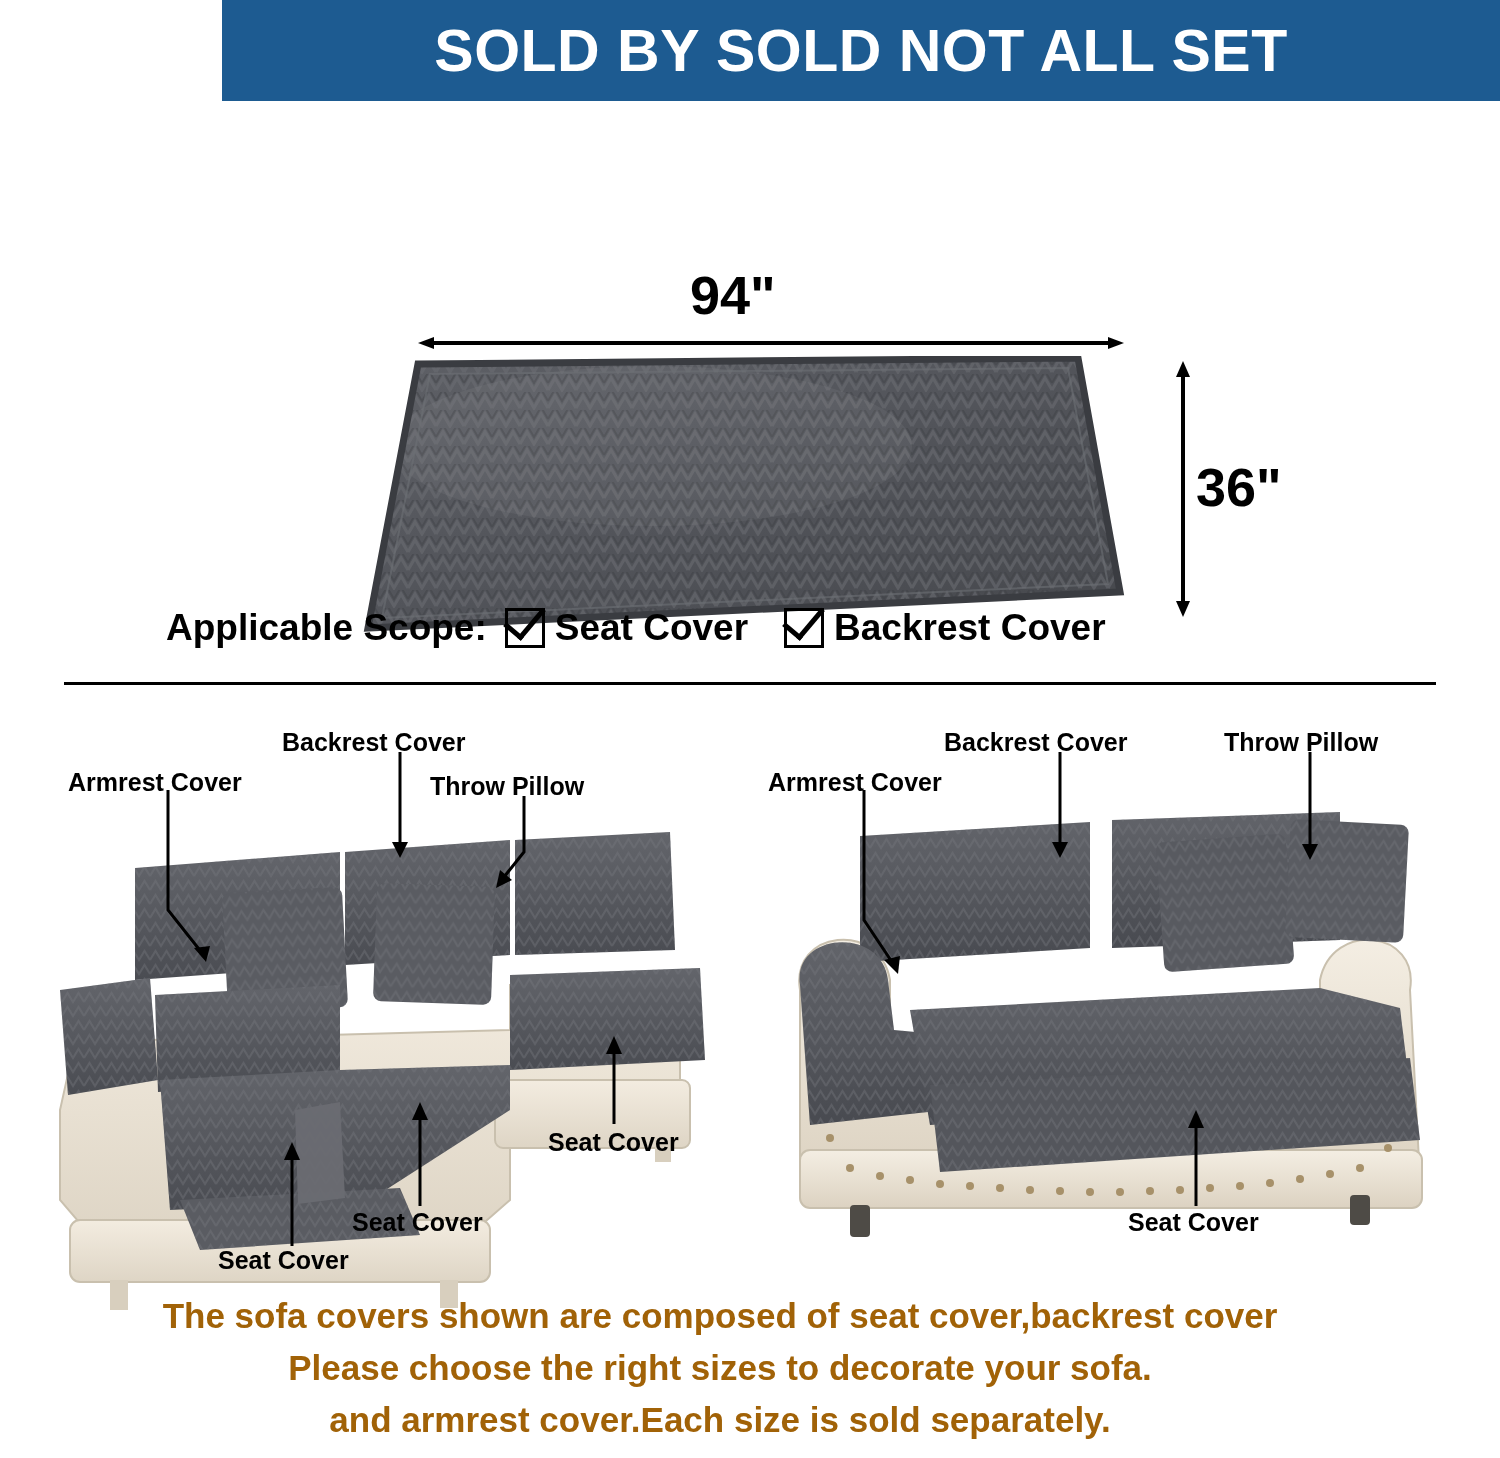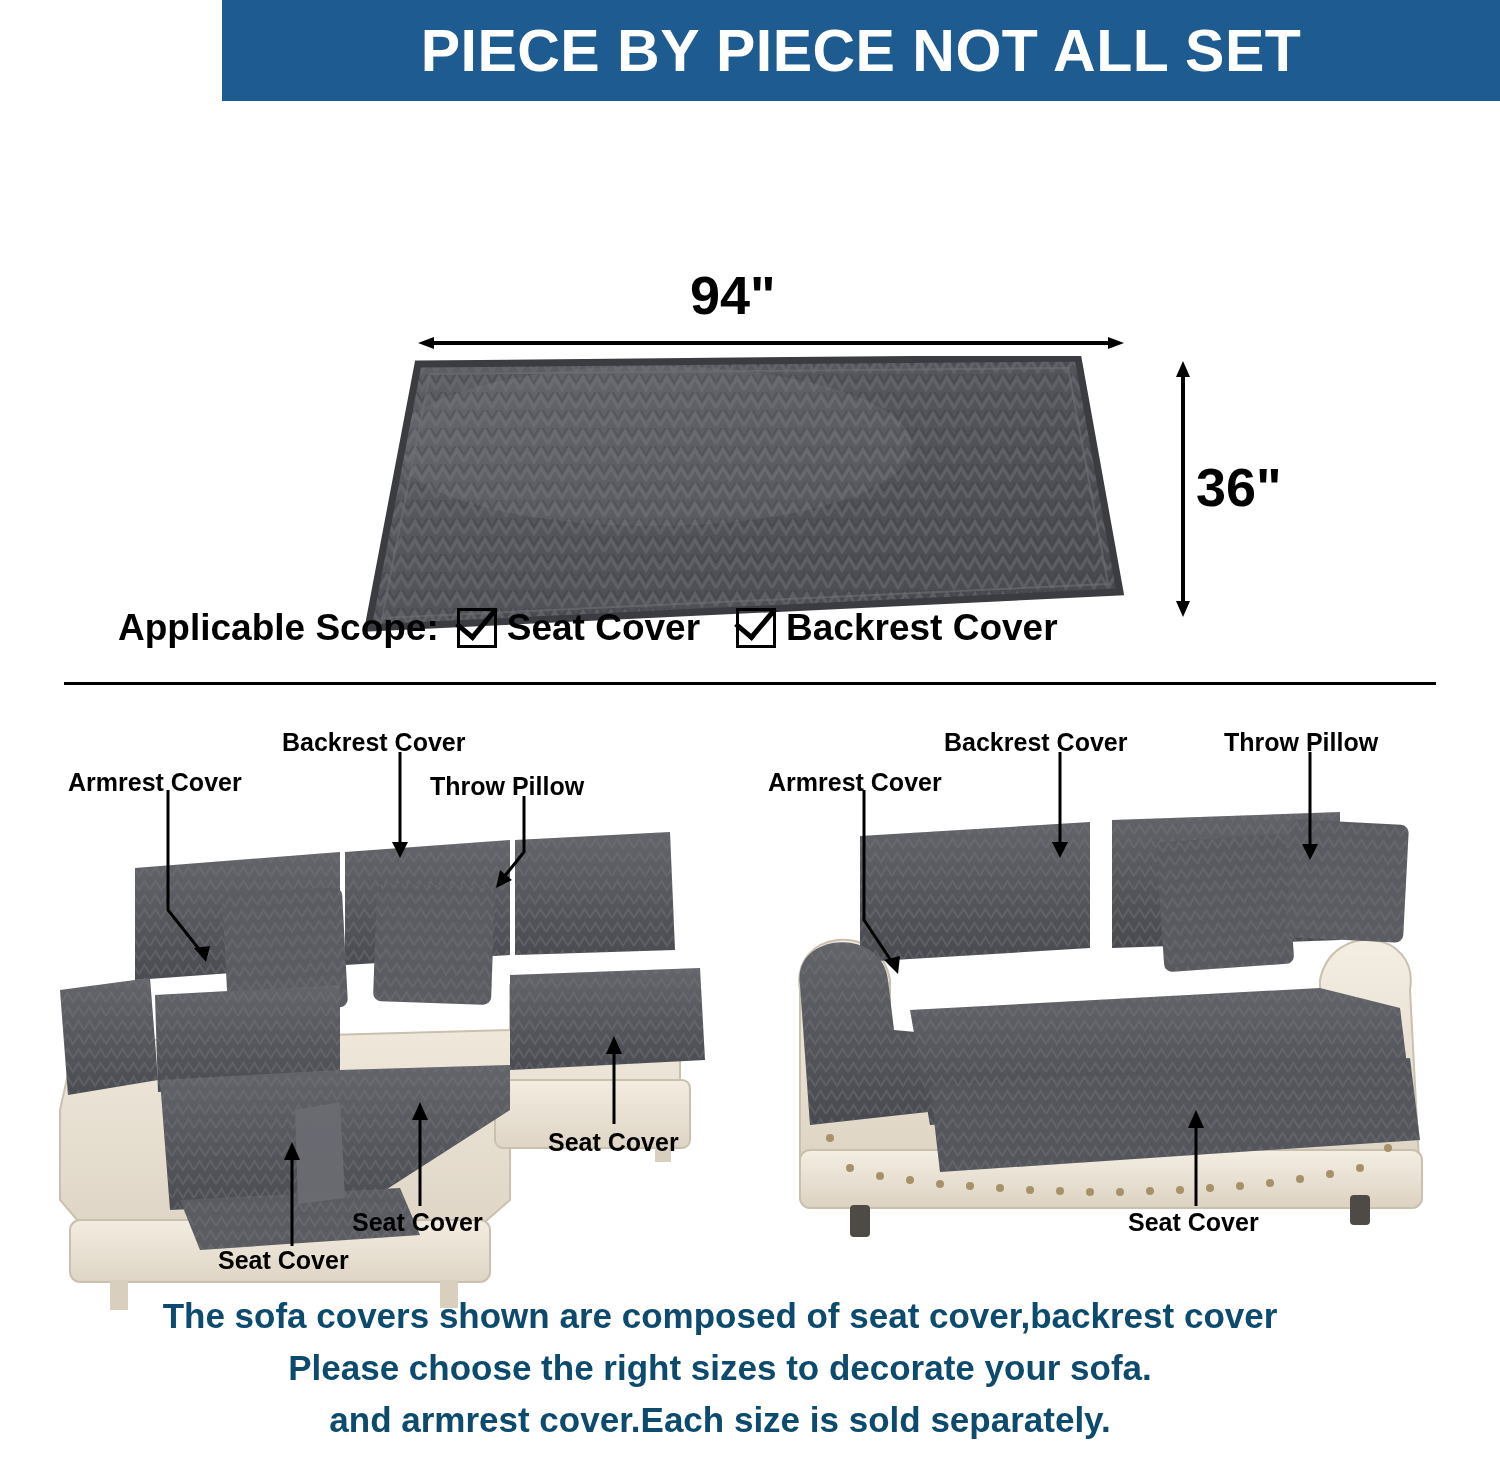--- a/index.html
+++ b/index.html
@@ -93,21 +93,21 @@
     top: 600px;
     width: 1270px;
     height: 56px;
     display: flex;
     align-items: center;
     font-size: 37px;
     font-weight: bold;
     color: #000;
     white-space: nowrap;
   }
-  .scope-label { margin-right: 18px; }
+  .scope-label { margin-right: 18px; margin-left: 48px; }
   .check-box {
     display: inline-block;
     width: 34px;
     height: 34px;
     border: 3px solid #000;
     position: relative;
     margin-right: 10px;
     flex: 0 0 auto;
   }
   .check-box::after {
@@ -152,32 +152,32 @@
     background: #000;
   }
 
   
   .footer {
     position: absolute;
     left: 0;
     top: 1290px;
     width: 1440px;
     text-align: center;
-    color: #0c4a6e;
+    color: #a16207;
     font-size: 35px;
     font-weight: bold;
     line-height: 52px;
   }
   .footer div { white-space: nowrap; }
 </style>
 </head>
 <body>
 
 <div class="banner">
-  <span class="banner-text">PIECE BY PIECE NOT ALL SET</span>
+  <span class="banner-text">SOLD BY SOLD NOT ALL SET</span>
 </div>
 
 <div class="product-area">
 
   <span class="dim-width-label">94"</span>
 
   <svg class="dim-width-arrow" viewBox="0 0 706 12">
     <line x1="6" y1="6" x2="700" y2="6" stroke="#000" stroke-width="4"></line>
     <polygon points="0,6 16,0 16,12" fill="#000"></polygon>
     <polygon points="706,6 690,0 690,12" fill="#000"></polygon>

